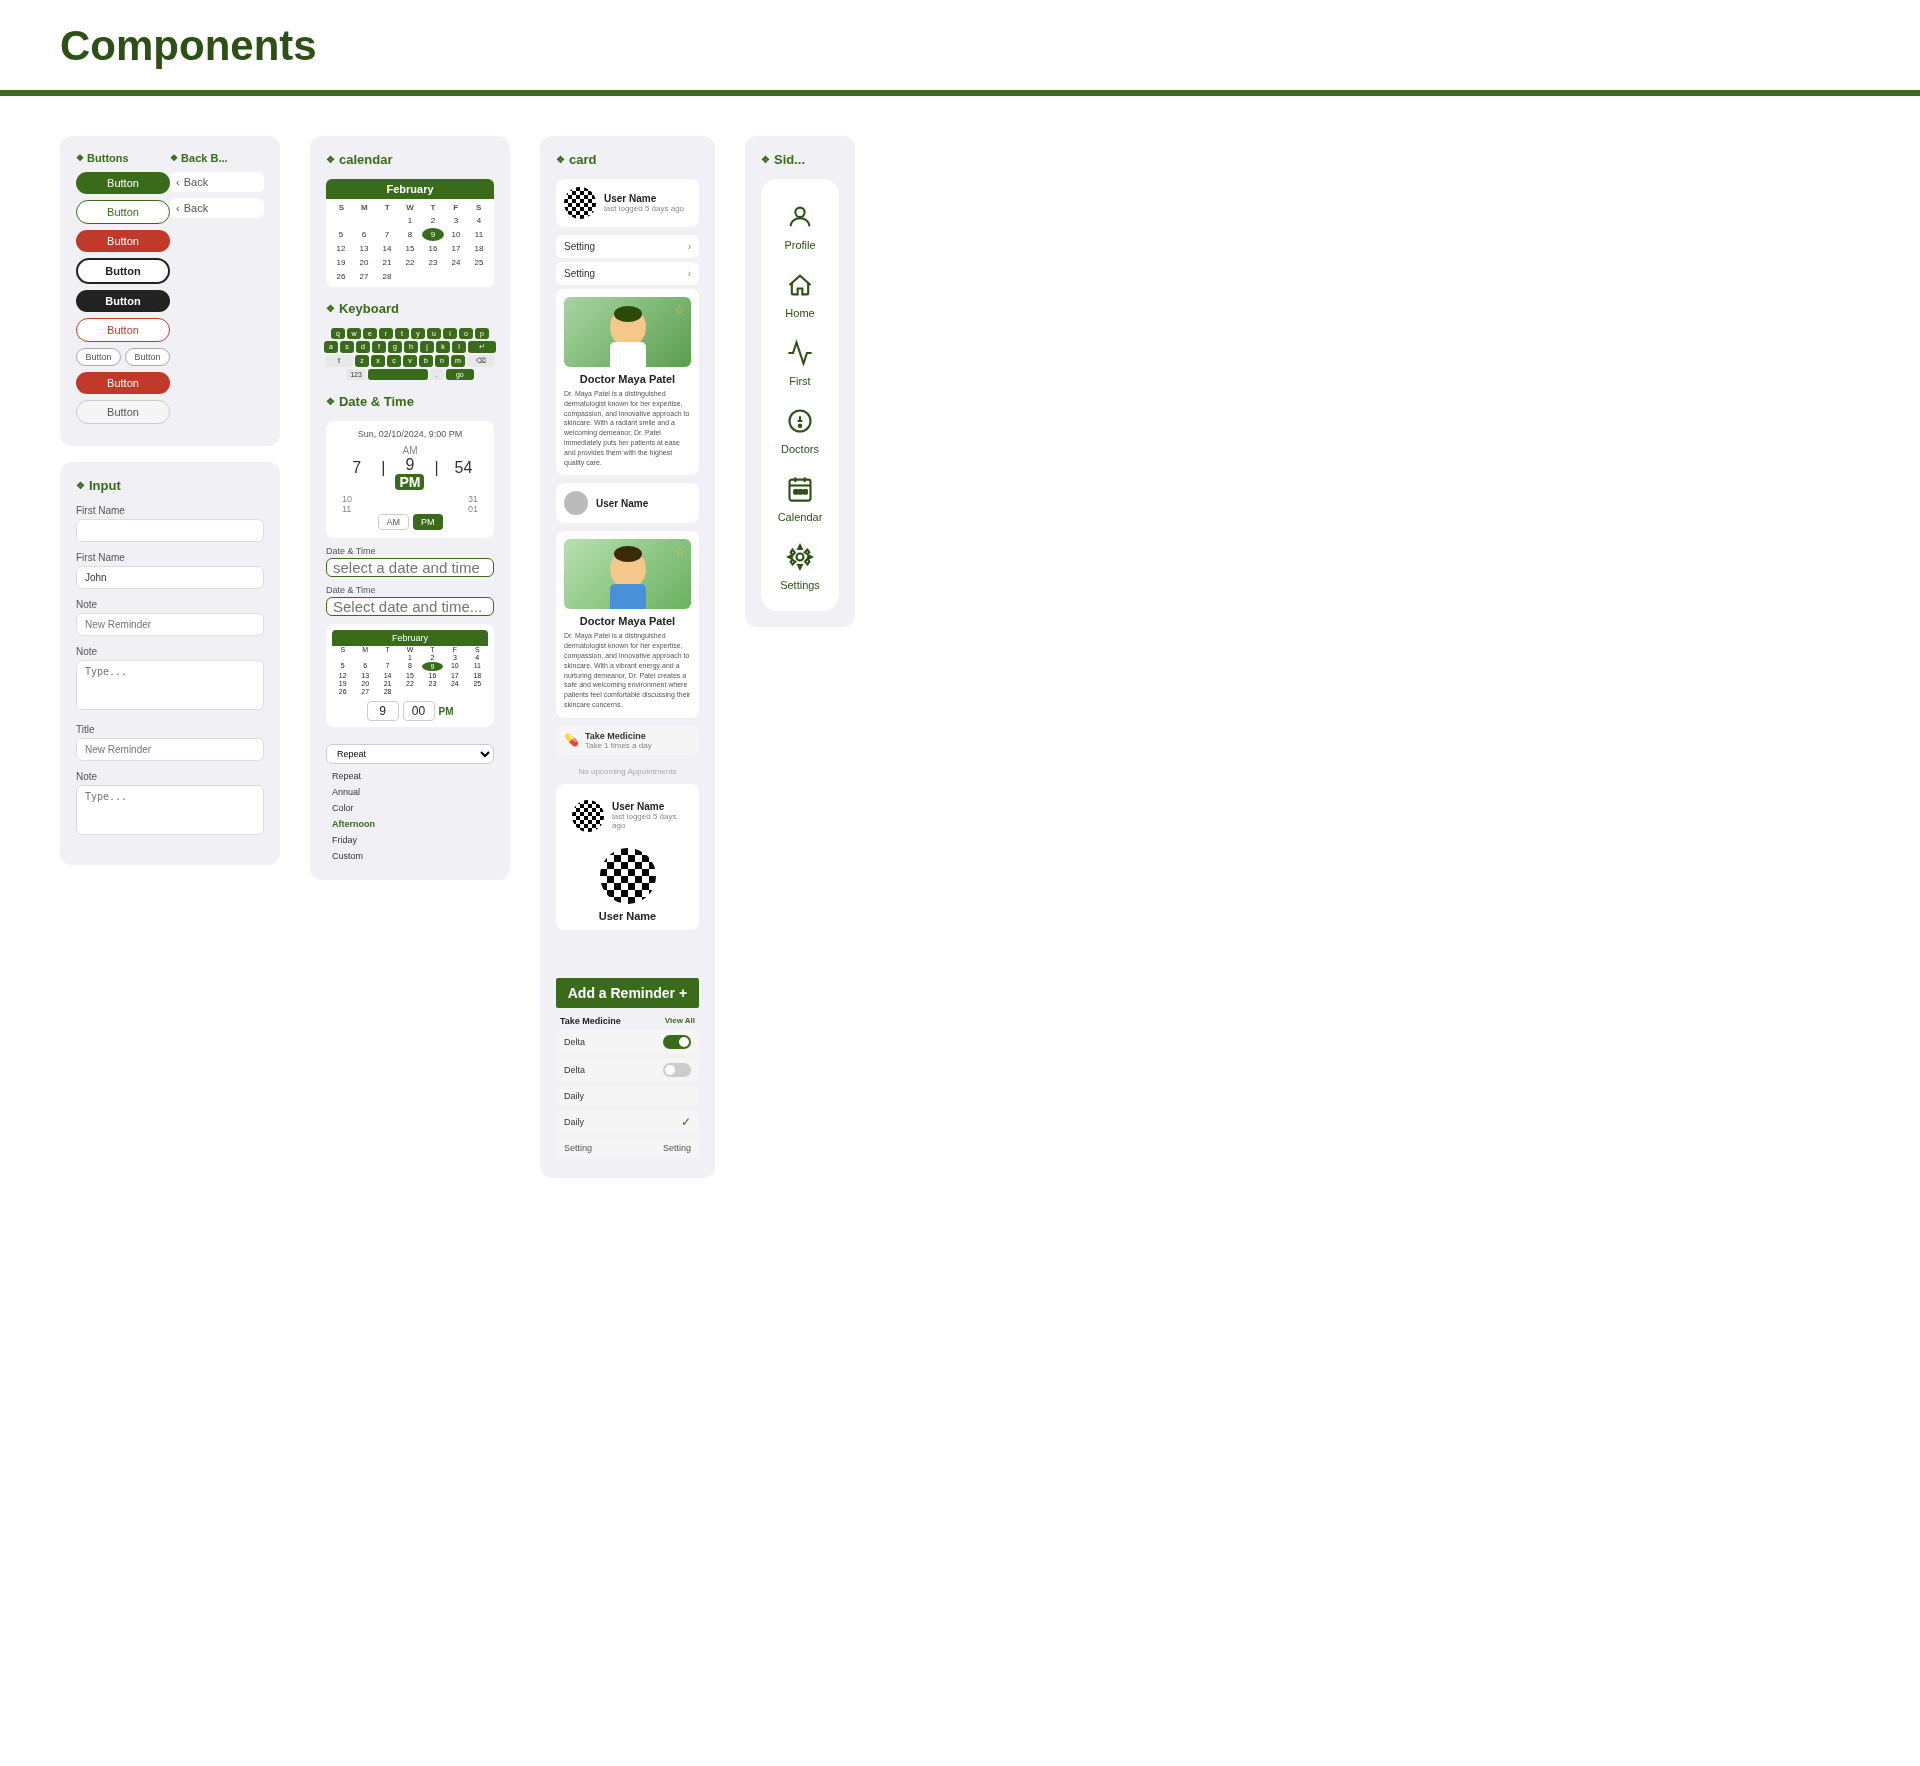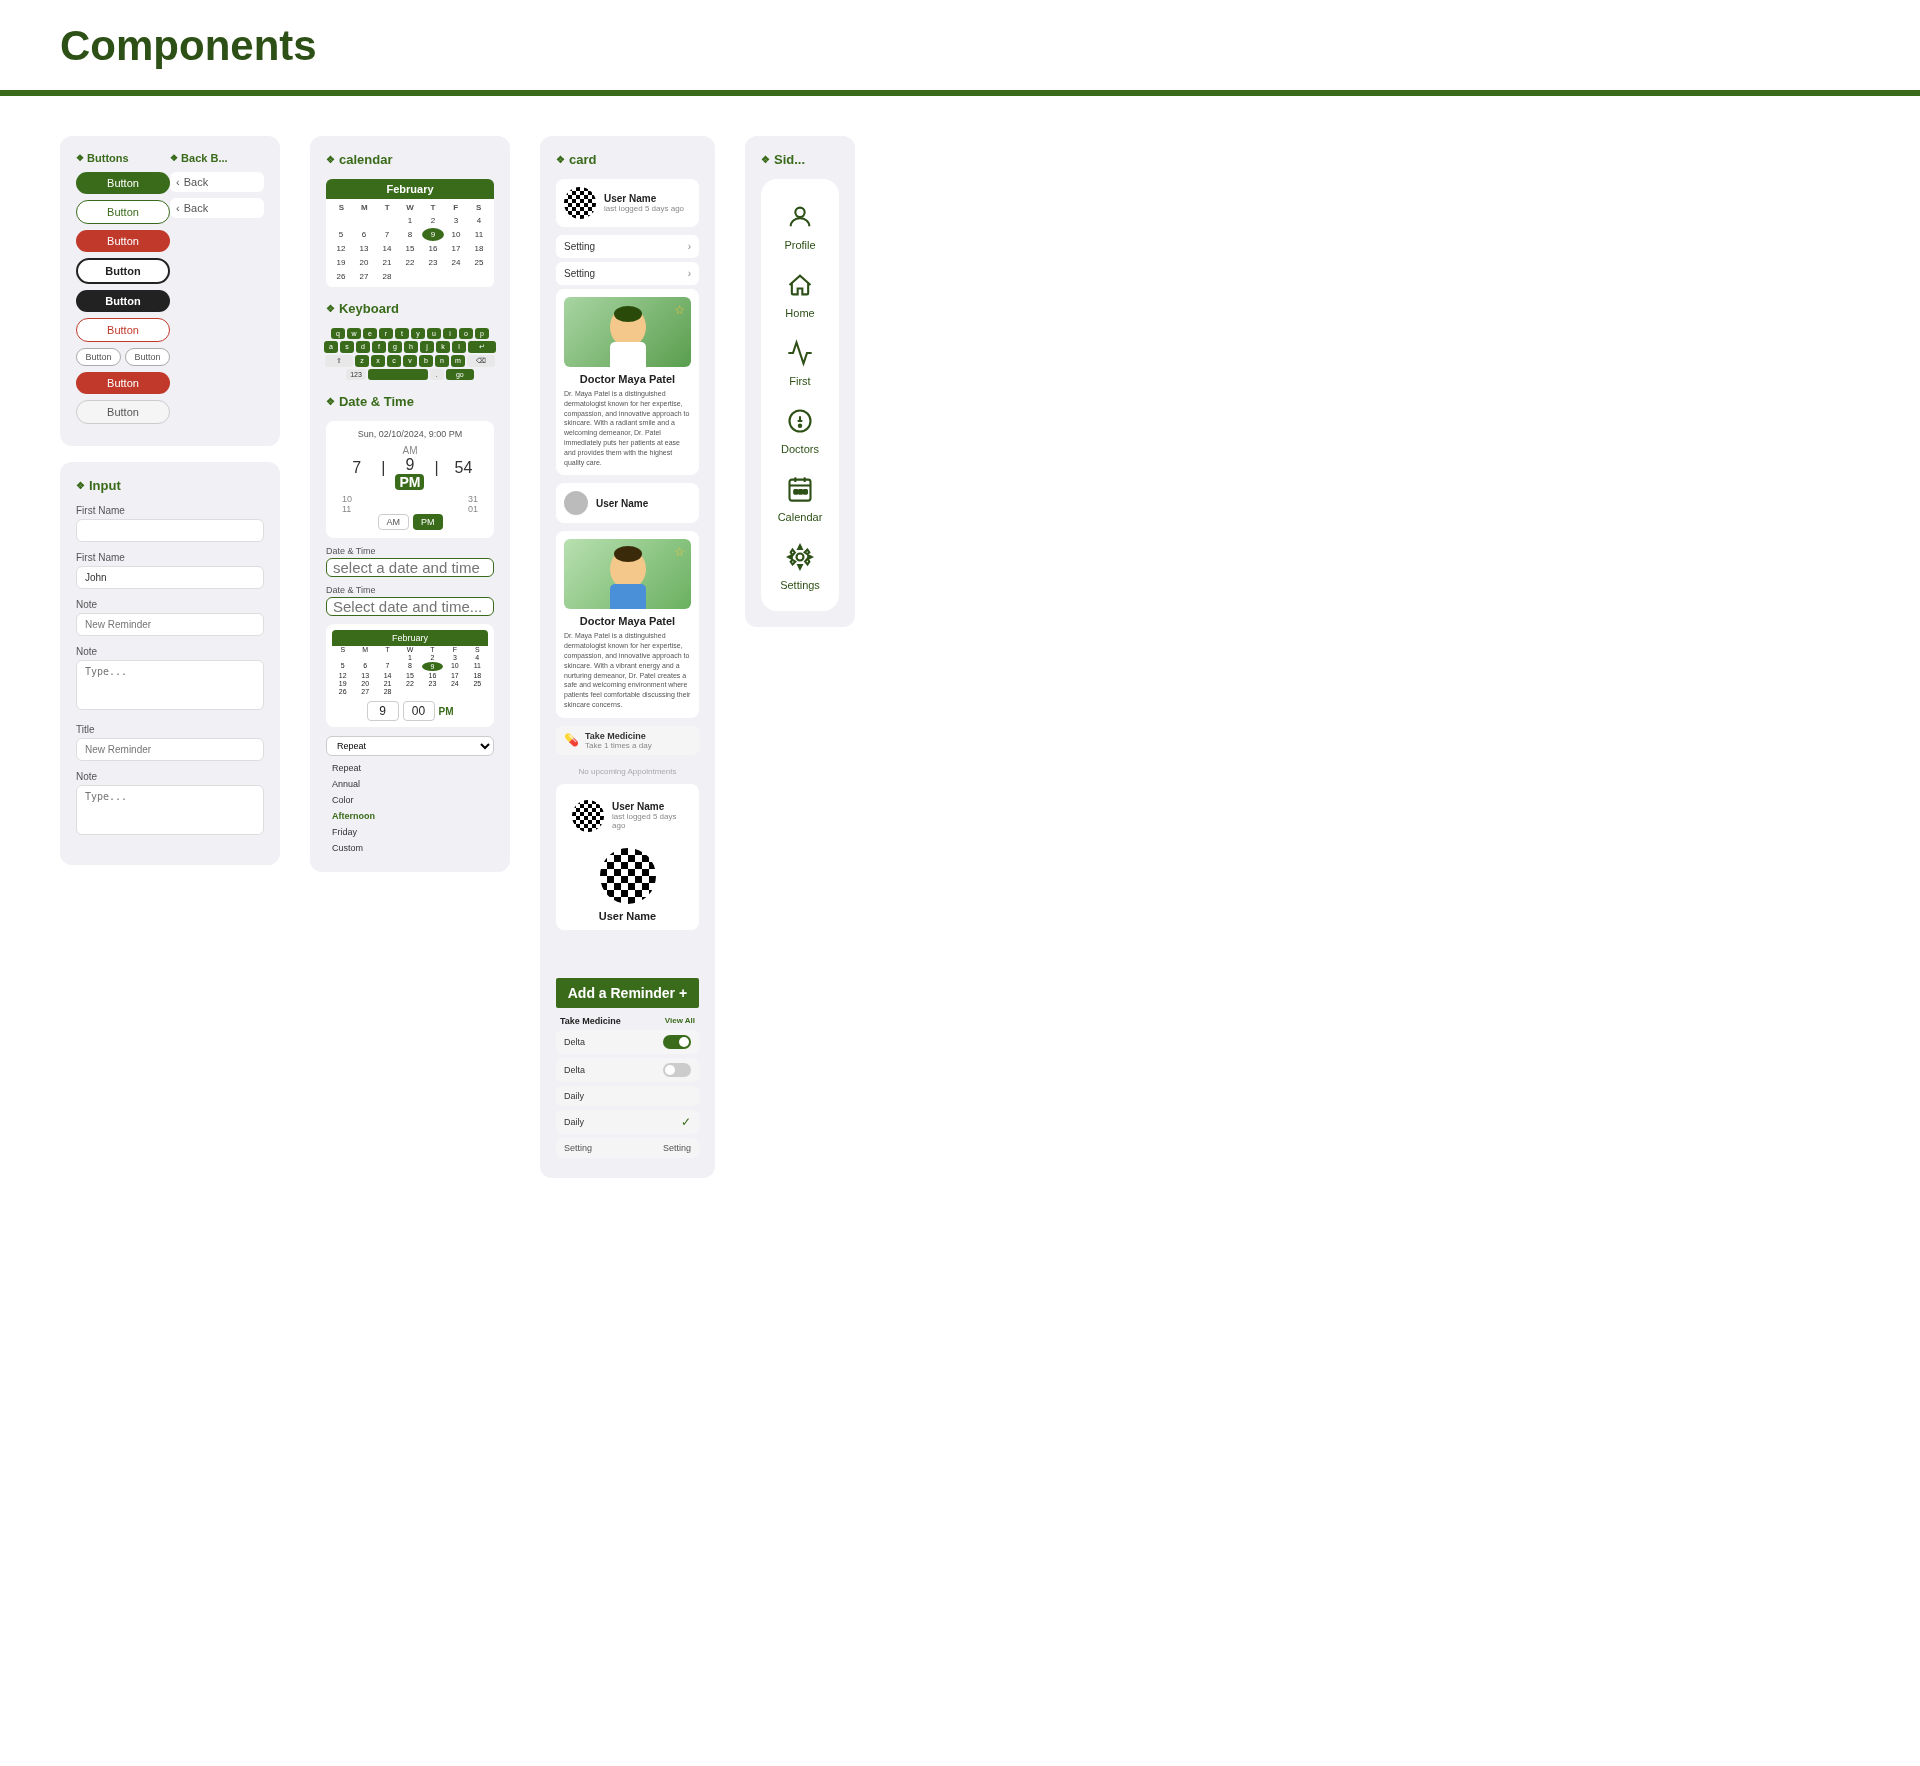--- a/index.html
+++ b/index.html
@@ -255,21 +255,21 @@
       border: 1px solid #ccc;
       border-radius: 4px;
       font-size: 12px;
       padding: 2px 8px;
       width: 32px;
       text-align: center;
     }
     .dt-ampm-sm { font-size: 10px; color: #3a6b1a; font-weight: 600; }
 
     
-    .dt-repeat-section { margin-top: 8px; }
+    .dt-repeat-section { margin-top: 16px; }
     .dt-select {
       width: 100%;
       border: 1px solid #ccc;
       border-radius: 6px;
       padding: 3px 6px;
       font-size: 9px;
       background: #fff;
     }
     .dt-option-list { margin-top: 4px; }
     .dt-option-item {

